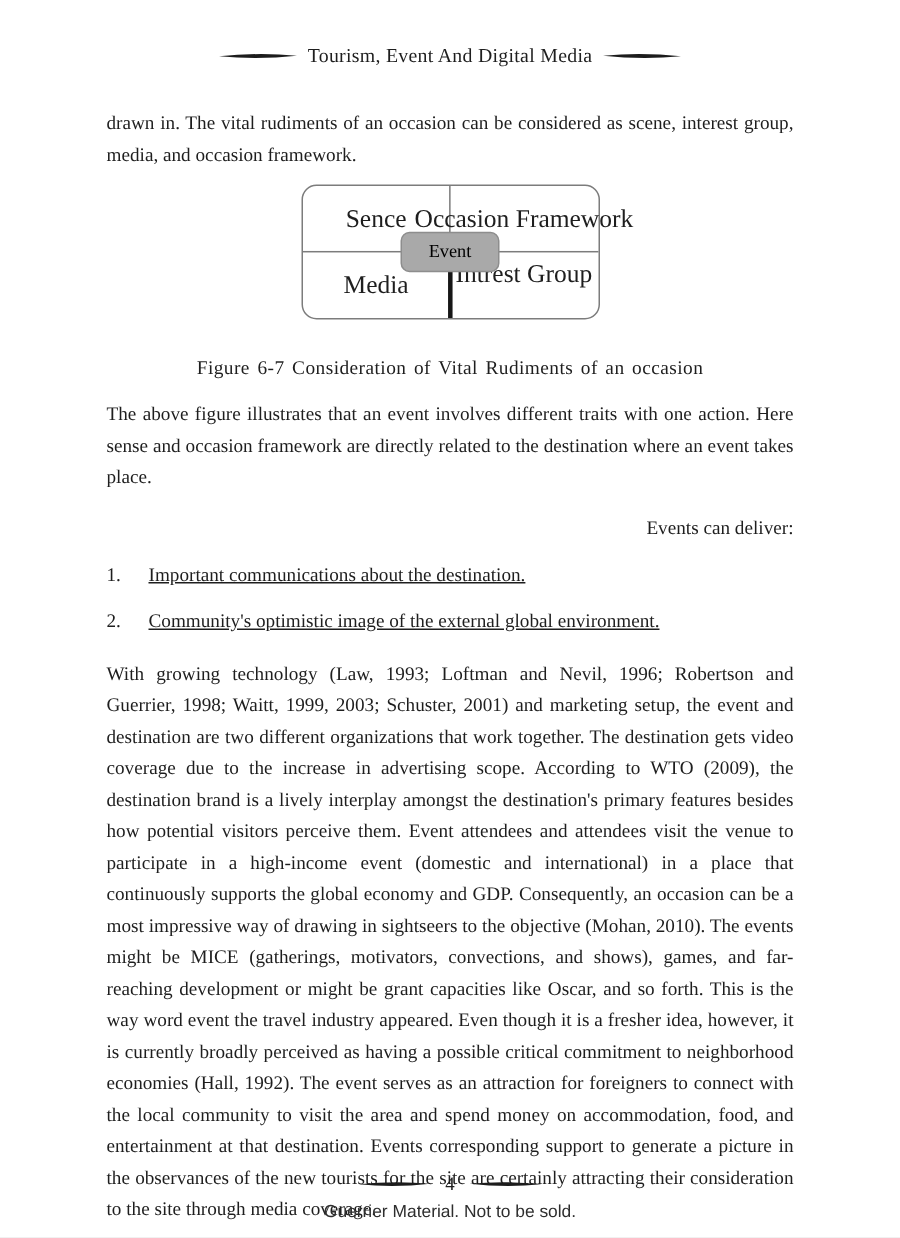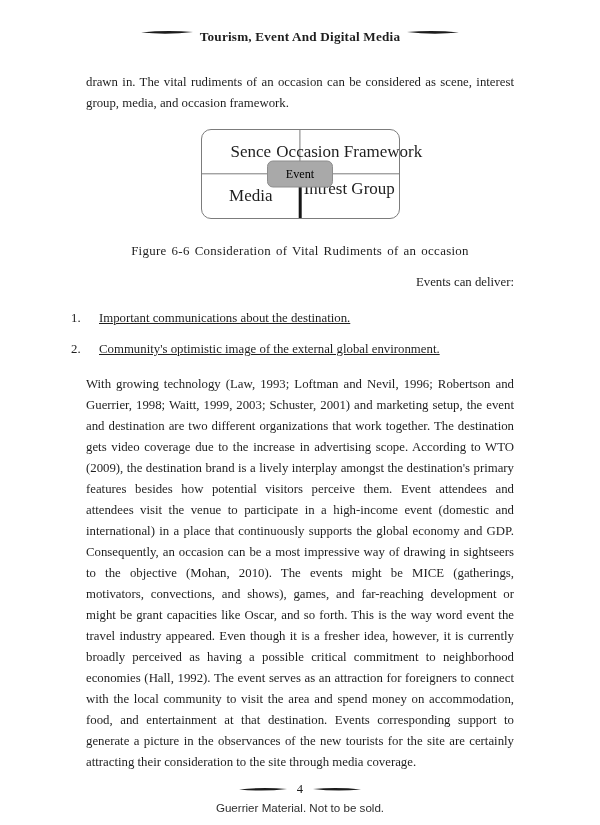--- a/index.html
+++ b/index.html
@@ -13,35 +13,34 @@
     color: #1e1e1e;
     overflow: hidden;
   }
   .content { padding: 0 71px; }
 
   
   .header-row {
     margin-top: 29px;
     display: flex;
     justify-content: center;
-    align-items: flex-start;
+    align-items: center;
     gap: 7px;
-    font-weight: bold;
   }
   .header-title {
     font-size: 13.2px;
     letter-spacing: 0.2px;
     white-space: nowrap;
   }
   .swash { display: inline-block; line-height: 0; }
   .swash svg { display: block; }
 
   
   .body-par {
-    margin: 15px;
+    margin: 0;
     text-align: justify;
     font-size: 12.8px;
     line-height: 21px;
   }
   .intro { margin-top: 27px; }
 
   
   .figure-wrap { margin-top: 9px; display: flex; flex-direction: column; align-items: center; }
   .diagram {
     position: relative;
@@ -143,23 +142,24 @@
       <div class="diagram">
         <div class="hline"></div>
         <div class="vline-top"></div>
         <div class="vline-bottom"></div>
         <div class="quad tl">Sence</div>
         <div class="quad tr">Occasion Framework</div>
         <div class="quad bl">Media</div>
         <div class="quad br">Intrest Group</div>
         <div class="event-box">Event</div>
       </div>
-      <div class="figure-caption">Figure 6-6 Consideration of Vital Rudiments of an occasion</div>
+      <div class="figure-caption">Figure 6-7 Consideration of Vital Rudiments of an occasion</div>
     </div>
 
+    <p class="body-par after-figure">The above figure illustrates that an event involves different traits with one action. Here sense and occasion framework are directly related to the destination where an event takes place.</p>
 
     <p class="body-par deliver-heading">Events can deliver:</p>
 
     <div class="list-item">
       <span class="list-num">1.</span>
       <span class="list-text">Important communications about the destination.</span>
     </div>
     <div class="list-item">
       <span class="list-num">2.</span>
       <span class="list-text">Community's optimistic image of the external global environment.</span>

